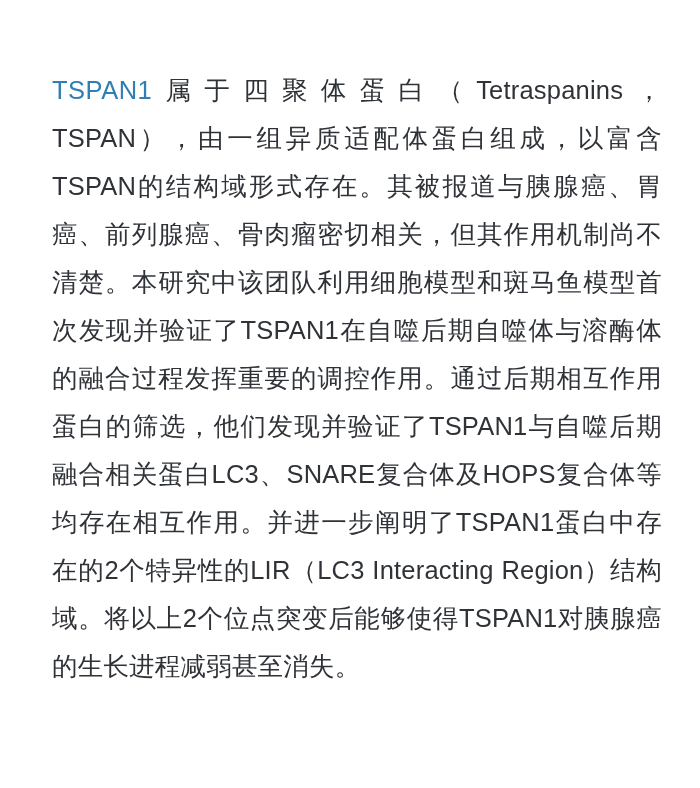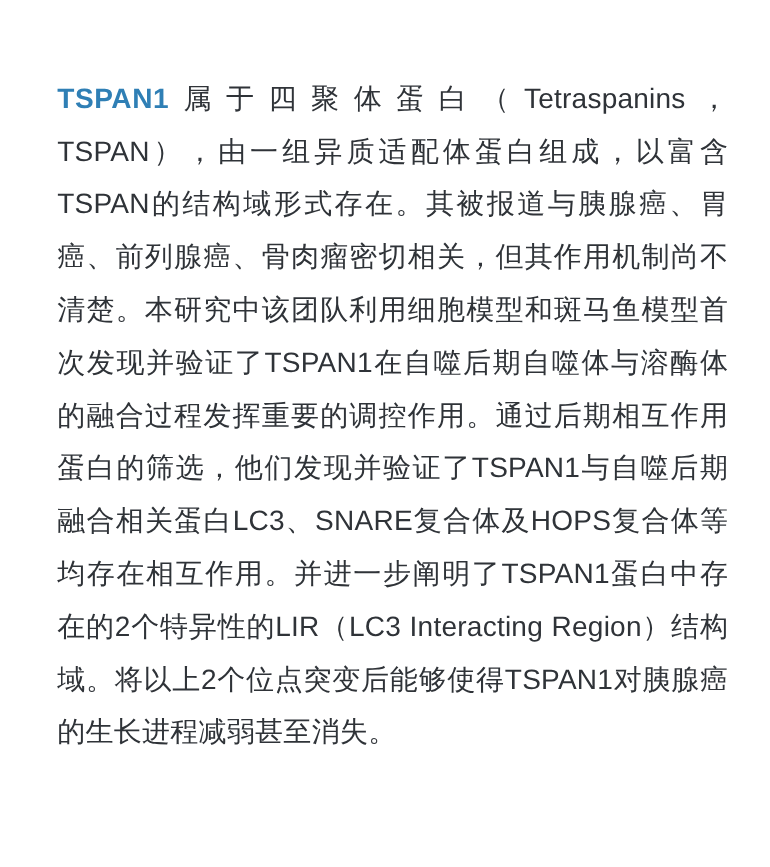--- a/index.html
+++ b/index.html
@@ -22,21 +22,21 @@
   .article-body {
     font-size: 25.5px;
     line-height: 48px;
     color: #2f3338;
     text-align: justify;
     text-justify: inter-ideograph;
     letter-spacing: 0.2px;
   }
   .highlight-term {
     color: #2f7fb5;
-    font-weight: 700;
+    font-weight: 400;
     letter-spacing: 0.5px;
   }
 </style>
 </head>
 <body>
 
 <div class="page">
   <p class="article-body"><span class="highlight-term">TSPAN1</span><span>属于四聚体蛋白（Tetraspanins，TSPAN），由一组异质适配体蛋白组成，以富含TSPAN的结构域形式存在。其被报道与胰腺癌、胃癌、前列腺癌、骨肉瘤密切相关，但其作用机制尚不清楚。本研究中该团队利用细胞模型和斑马鱼模型首次发现并验证了TSPAN1在自噬后期自噬体与溶酶体的融合过程发挥重要的调控作用。通过后期相互作用蛋白的筛选，他们发现并验证了TSPAN1与自噬后期融合相关蛋白LC3、SNARE复合体及HOPS复合体等均存在相互作用。并进一步阐明了TSPAN1蛋白中存在的2个特异性的LIR（LC3 Interacting Region）结构域。将以上2个位点突变后能够使得TSPAN1对胰腺癌的生长进程减弱甚至消失。</span></p>
 </div>
 

